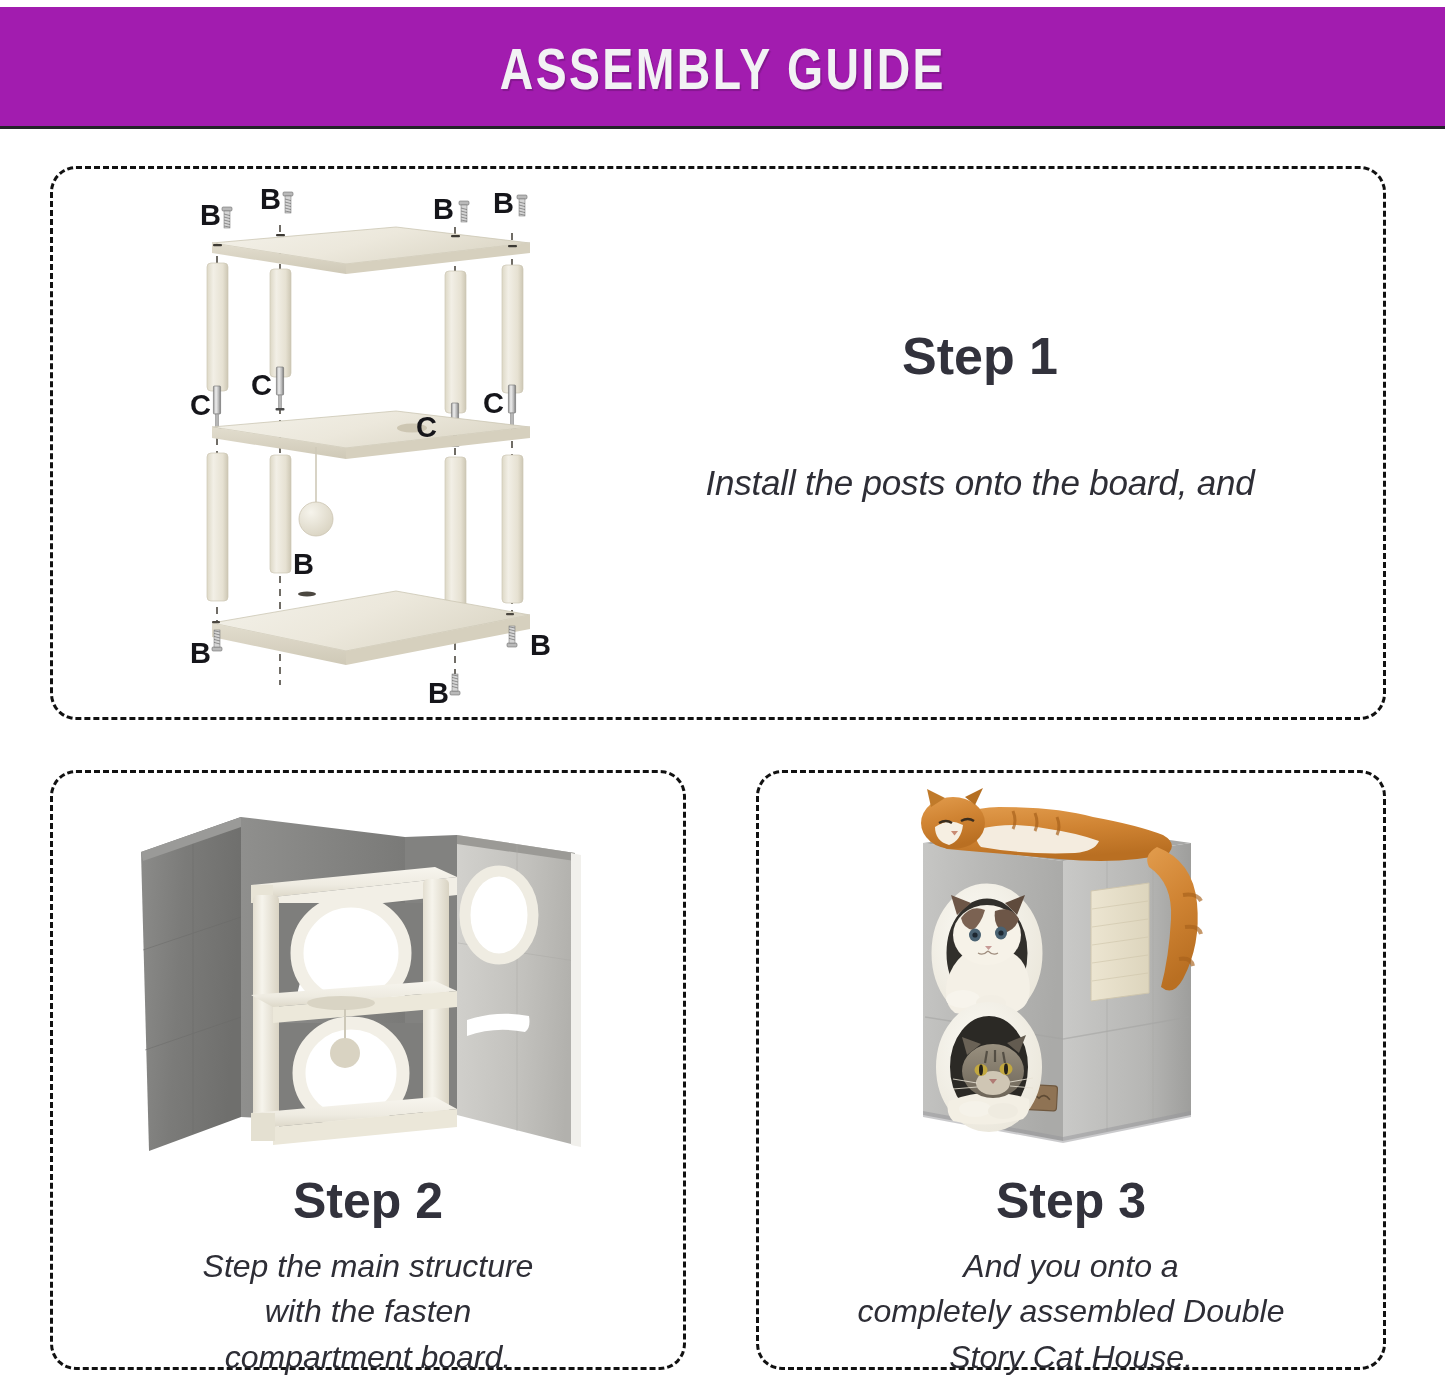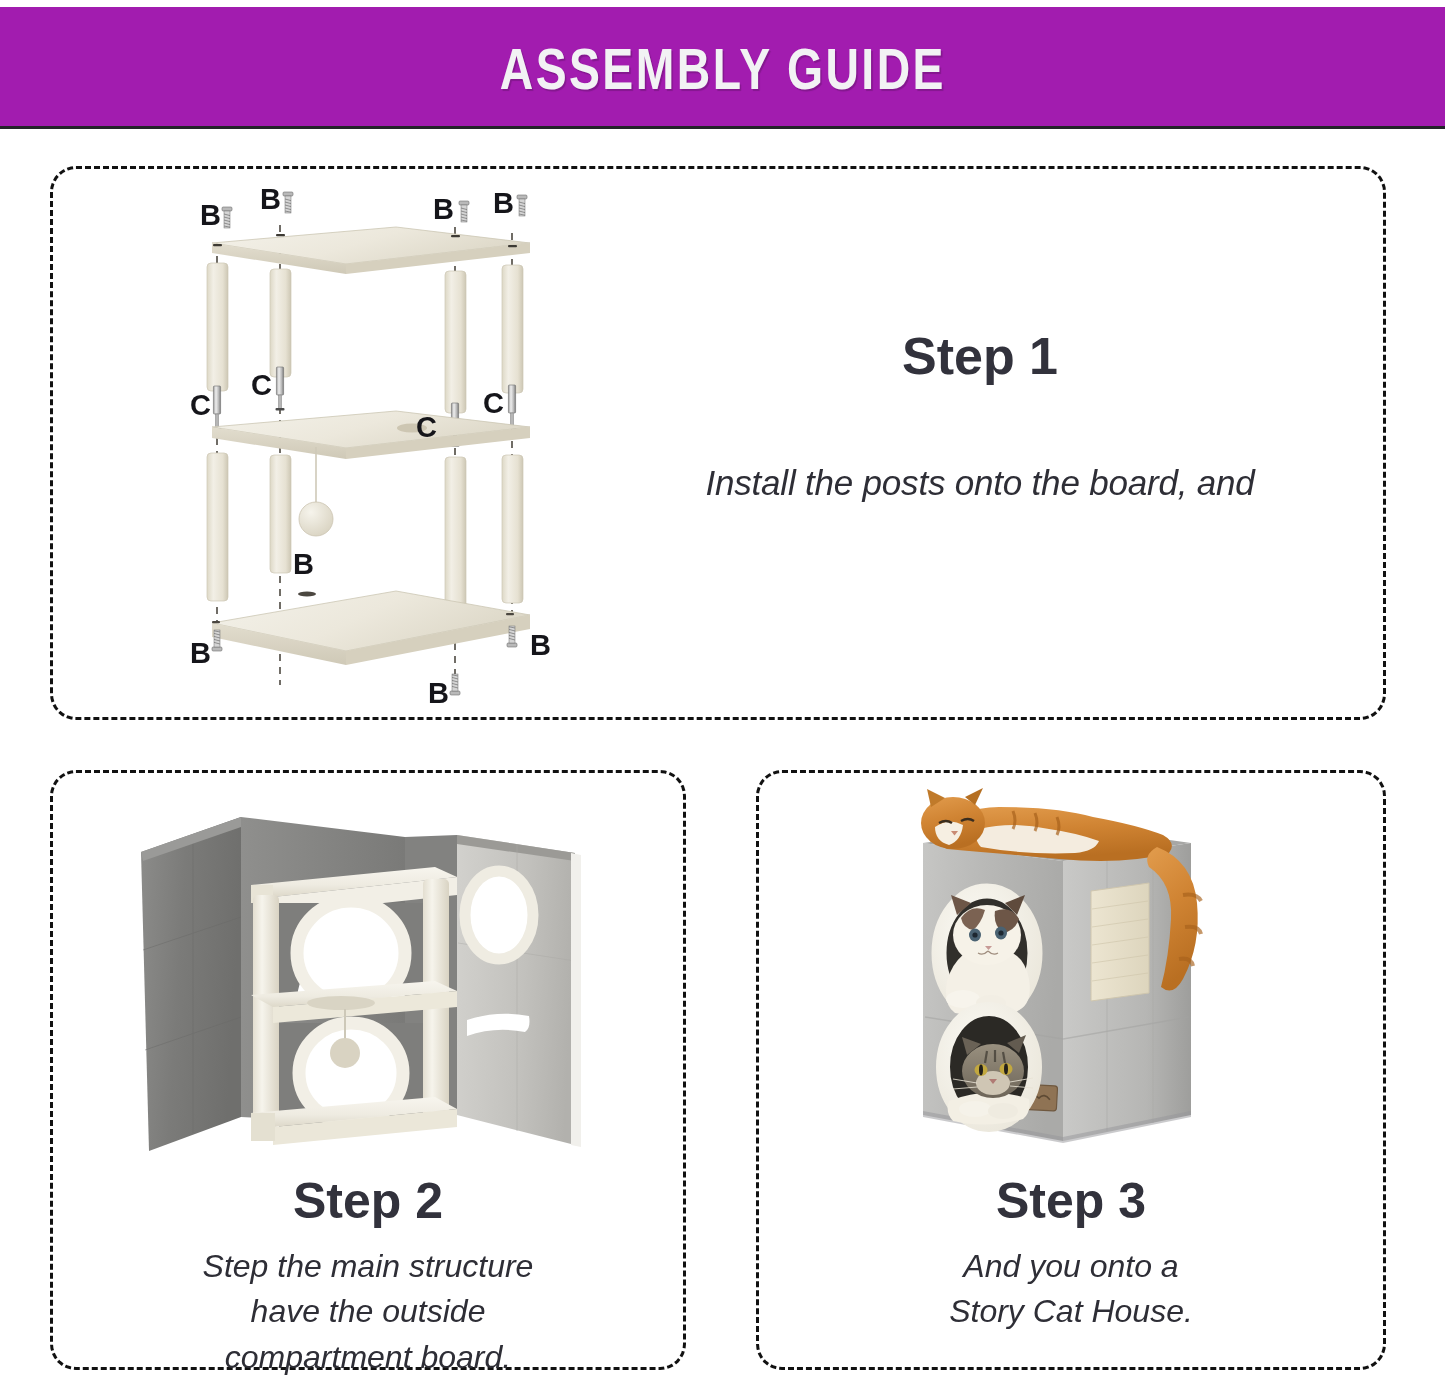--- a/index.html
+++ b/index.html
@@ -453,21 +453,21 @@
       <polygon points="168,332 352,314 352,332 168,350" fill="#ebe7d9"></polygon>
       <rect x="146" y="318" width="24" height="28" fill="#e4e0d1"></rect>
     </g>
   </svg>
 </div>
 
 <div id="step2-text">
   <div class="step-heading">Step 2</div>
   <div class="step-body">
     <div>Step the main structure</div>
-    <div>have the outside</div>
+    <div>with the fasten</div>
     <div>compartment board.</div>
   </div>
 </div>
 
 <div class="panel" id="panel-step3"></div>
 
 <div id="photo-step3">
   <svg viewBox="0 0 370 385" xmlns="http://www.w3.org/2000/svg">
     <defs>
       <linearGradient id="bodyFront" x1="0" y1="0" x2="1" y2="0.15">
@@ -635,15 +635,16 @@
         <path d="M284 174 q12 -2 14 7"></path>
       </g>
     </g>
   </svg>
 </div>
 
 <div id="step3-text">
   <div class="step-heading">Step 3</div>
   <div class="step-body">
     <div>And you onto a</div>
+    <div>completely assembled Double</div>
     <div>Story Cat House.</div>
   </div>
 </div>
 
 </body></html>

